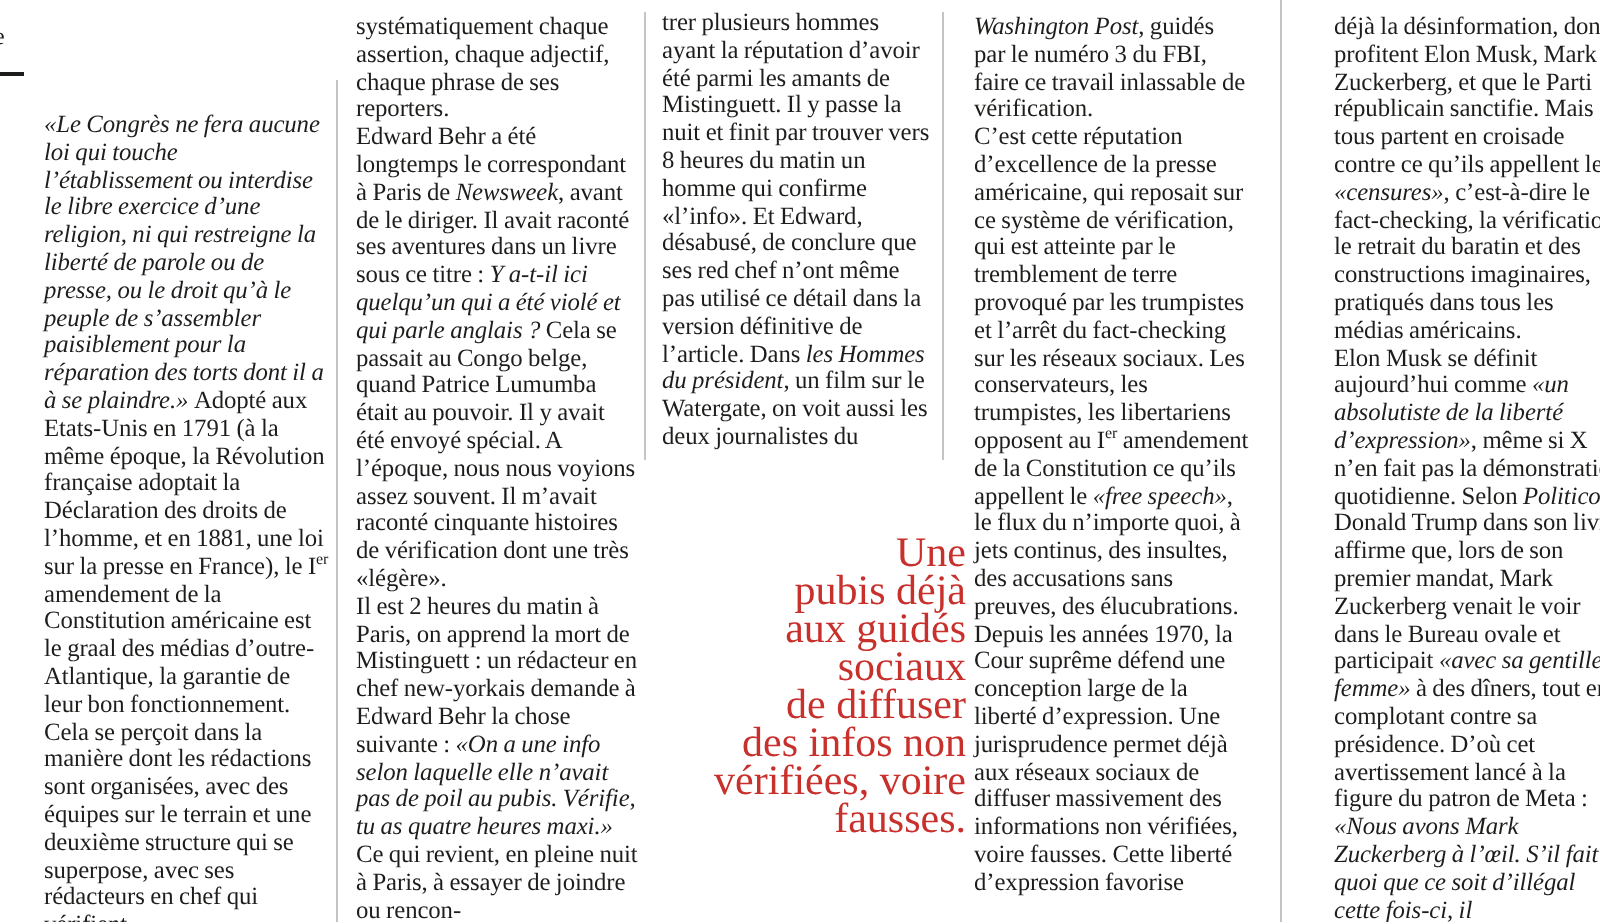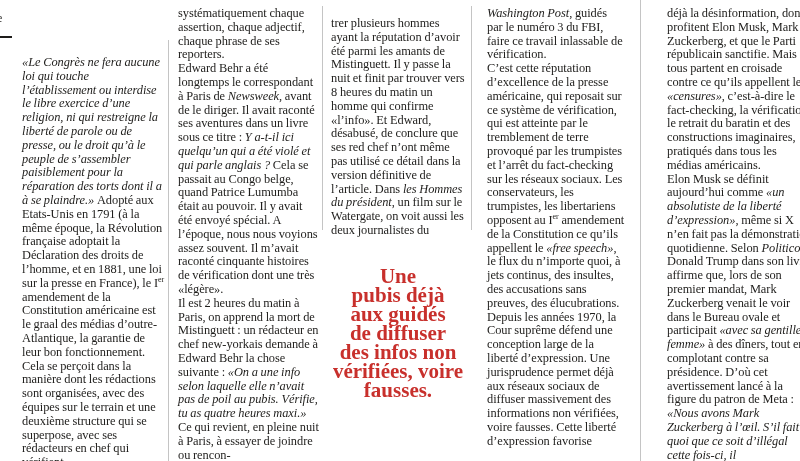--- a/index.html
+++ b/index.html
@@ -4,28 +4,28 @@
 <style>
   html,body{margin:0;padding:0;background:#ffffff;}
   .page{position:relative;width:800px;height:461px;background:#fff;overflow:hidden;
         font-family:"Liberation Serif","DejaVu Serif",serif;color:#1e1d1b;}
   .col{position:absolute;font-size:12.4px;line-height:13.8px;text-align:left;
        word-spacing:-0.3px;letter-spacing:-0.05px;}
   .col p{margin:0;padding:0;}
   .it{font-style:italic;}
   sup{font-size:8px;line-height:0;}
   .vrule{position:absolute;width:1px;background:#c4c4c4;}
-  .pullquote{position:absolute;text-align:center;font-weight:bold;
+  .pullquote{position:absolute;text-align:right;font-weight:normal;
              font-size:21px;line-height:19px;color:var(--accent,#c8302c);}
   .frag-glyph{position:absolute;left:-3px;top:11px;font-size:12px;color:#1e1d1b;}
   .frag-rule{position:absolute;left:-4px;top:36px;width:16px;height:2px;background:#1e1d1b;}
   
   .c1{left:22px;top:56px;width:143px;}
   .c2{left:178px;top:7px;width:141px;}
-  .c3{left:331px;top:17px;width:136px;}
+  .c3{left:331px;top:5px;width:136px;}
   .c4{left:487px;top:7px;width:138px;}
   .c5{left:651px;top:7px;width:146px;margin-left:16px;}
   .pq{left:313px;top:267px;width:170px;}
   .r1{left:168px;top:40px;height:421px;}
   .r2{left:322px;top:6px;height:224px;}
   .r3{left:471px;top:6px;height:224px;}
   .r4{left:640px;top:0px;height:461px;}
 </style>
 </head>
 <body>
@@ -58,19 +58,20 @@
     </div>
   <div class="col c5">
       <p><span>déjà la désinformation, dont profitent Elon Musk, Mark Zuckerberg, et que le Parti républicain sanctifie. Mais tous partent en croisade contre ce qu’ils appellent les </span><span class="it">«censures»</span><span>, c’est-à-dire le fact-checking, la vérification, le retrait du baratin et des constructions imaginaires, pratiqués dans tous les médias américains.</span></p>
       <p><span>Elon Musk se définit aujourd’hui comme </span><span class="it">«un absolutiste de la liberté d’expression»</span><span>, même si X n’en fait pas la démonstration quotidienne. Selon </span><span class="it">Politico</span><span>, Donald Trump dans son livre affirme que, lors de son premier mandat, Mark Zuckerberg venait le voir dans le Bureau ovale et participait </span><span class="it">«avec sa gentille femme»</span><span> à des dîners, tout en complotant contre sa présidence. D’où cet avertissement lancé à la figure du patron de Meta : </span><span class="it">«Nous avons Mark Zuckerberg à l’œil. S’il fait quoi que ce soit d’illégal cette fois-ci, il</span></p>
     </div>
 
   <div class="pullquote pq">
       <div>Une</div>
       <div>pubis déjà</div>
       <div>aux guidés</div>
+      <div>sociaux</div>
       <div>de diffuser</div>
       <div>des infos non</div>
       <div>vérifiées, voire</div>
       <div>fausses.</div>
     </div>
 
 </div>
 
 </body></html>

